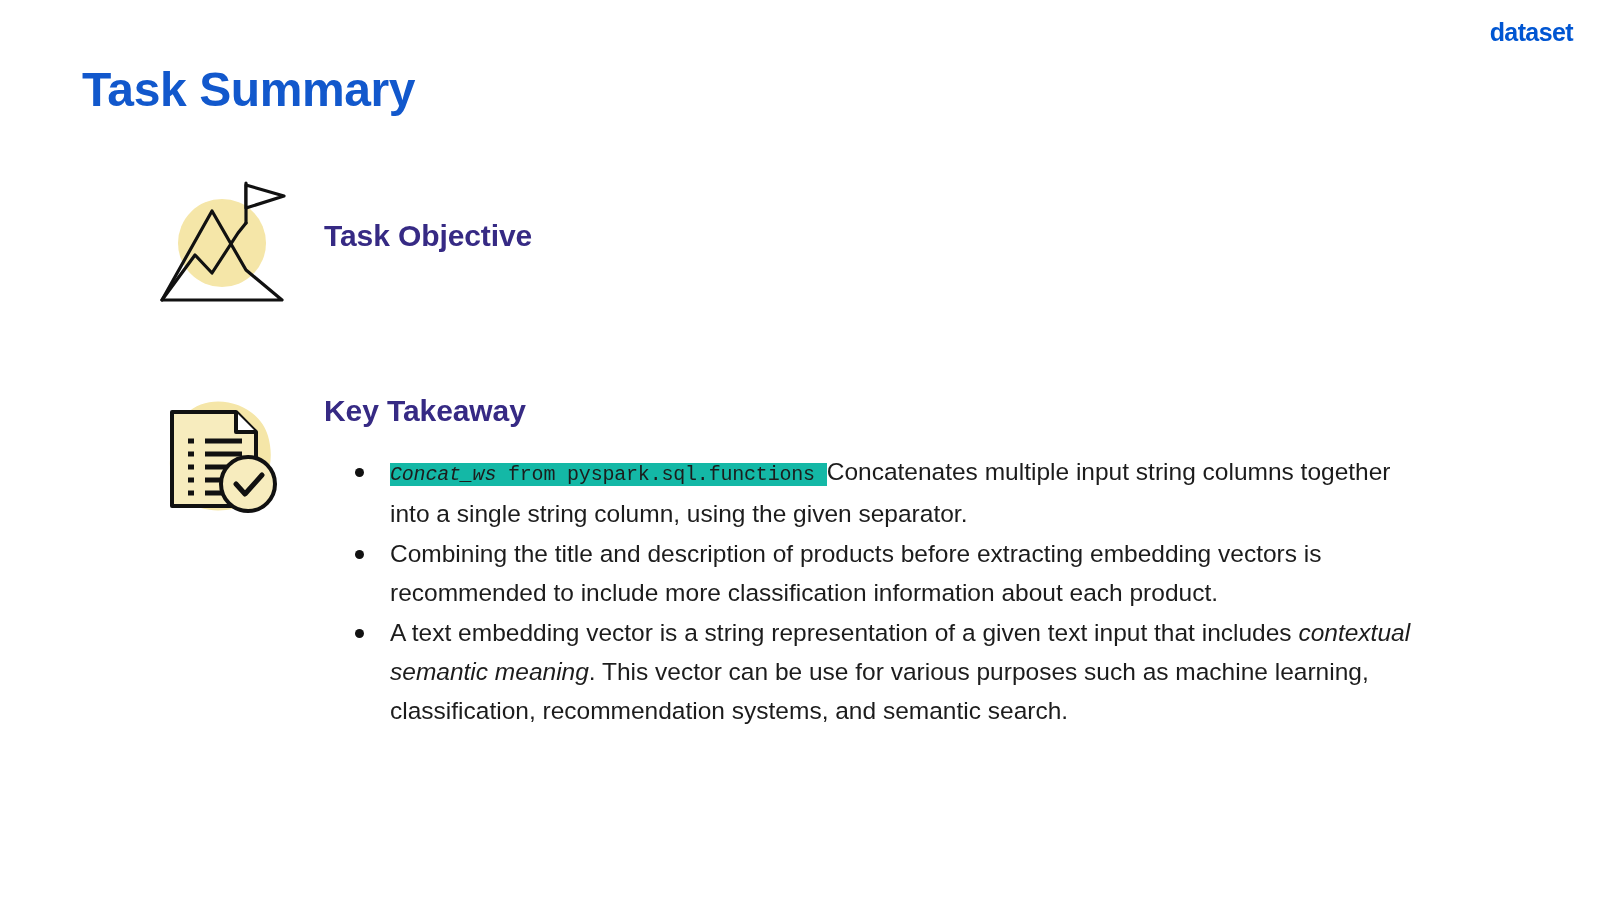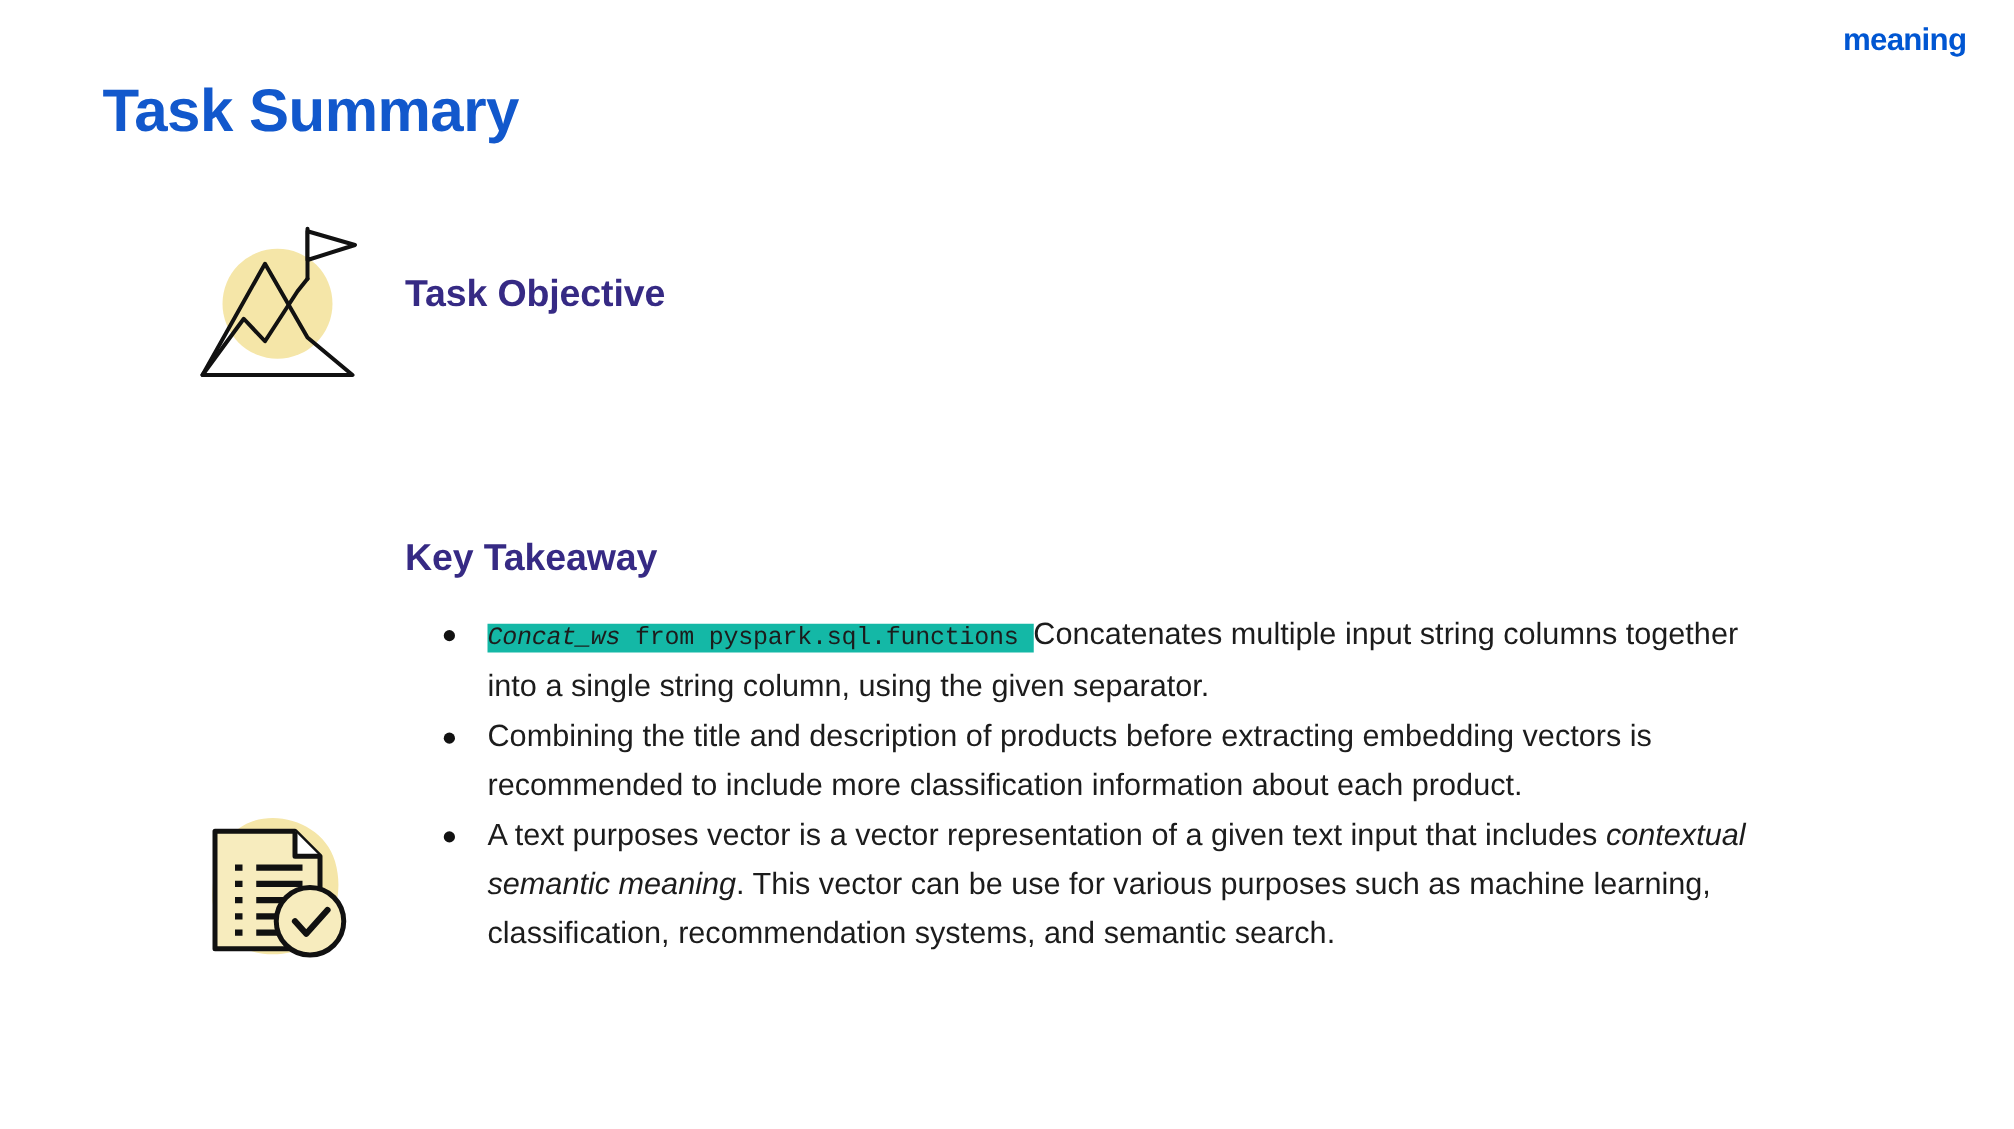--- a/index.html
+++ b/index.html
@@ -67,21 +67,21 @@
   #objective-section .section-body { margin-left: 24px; }
   #objective-section .section-heading { margin-top: 40px; }
   .objective-text {
     font-size: 25px;
     color: #1c1c1c;
     margin-top: 36px;
     margin-left: 10px;
   }
 
   
-  #takeaway-section { left: 140px; top: 420px; align-items: flex-end; }
+  #takeaway-section { left: 140px; top: 384px; }
   #takeaway-section .section-body { margin-left: 24px; width: 1110px; }
   #takeaway-section .section-heading { margin-top: 6px; }
 
   .bullet-list {
     list-style: none;
     margin: 24px 0 0 0;
     padding: 0;
   }
   .bullet-item {
     position: relative;
@@ -110,21 +110,21 @@
   }
   .code .em { font-style: italic; }
   .italic { font-style: italic; }
 
   
   .icon-art { display: block; }
 </style>
 </head>
 <body>
 
-<div class="brand">meaning</div>
+<div class="brand">dataset</div>
 
 <div class="page-title">Task Summary</div>
 
 <div class="section" id="objective-section">
   <div class="icon-slot">
     <svg class="icon-art" width="140" height="140" viewBox="0 0 140 140">
       <circle cx="72" cy="68" r="44" fill="#f5e6a8"></circle>
       <path d="M12 125 L62 36 L96 95 L132 125 Z" fill="none" stroke="#111111" stroke-width="3.2" stroke-linejoin="round"></path>
       <polyline points="12,125 45,80 62,98 88,58 96,48" fill="none" stroke="#111111" stroke-width="3.2" stroke-linejoin="round" stroke-linecap="round"></polyline>
       <line x1="96" y1="48" x2="96" y2="8" stroke="#111111" stroke-width="3.2" stroke-linecap="round"></line>
@@ -160,16 +160,16 @@
   </div>
 
   <div class="section-body">
     <div class="section-heading">Key Takeaway</div>
 
     <ul class="bullet-list">
       <li class="bullet-item"><span class="code"><span class="em">Concat_ws</span><span> from pyspark.sql.functions </span></span><span>Concatenates multiple input string columns together into a single string column, using the given separator.</span></li>
 
       <li class="bullet-item"><span>Combining the title and description of products before extracting embedding vectors is recommended to include more classification information about each product.</span></li>
 
-      <li class="bullet-item"><span>A text purposes vector is a vector representation of a given text input that includes </span><span class="italic">contextual semantic meaning</span><span>. This vector can be use for various purposes such as machine learning, classification, recommendation systems, and semantic search.</span></li>
+      <li class="bullet-item"><span>A text embedding vector is a string representation of a given text input that includes </span><span class="italic">contextual semantic meaning</span><span>. This vector can be use for various purposes such as machine learning, classification, recommendation systems, and semantic search.</span></li>
     </ul>
   </div>
 </div>
 
 </body></html>

